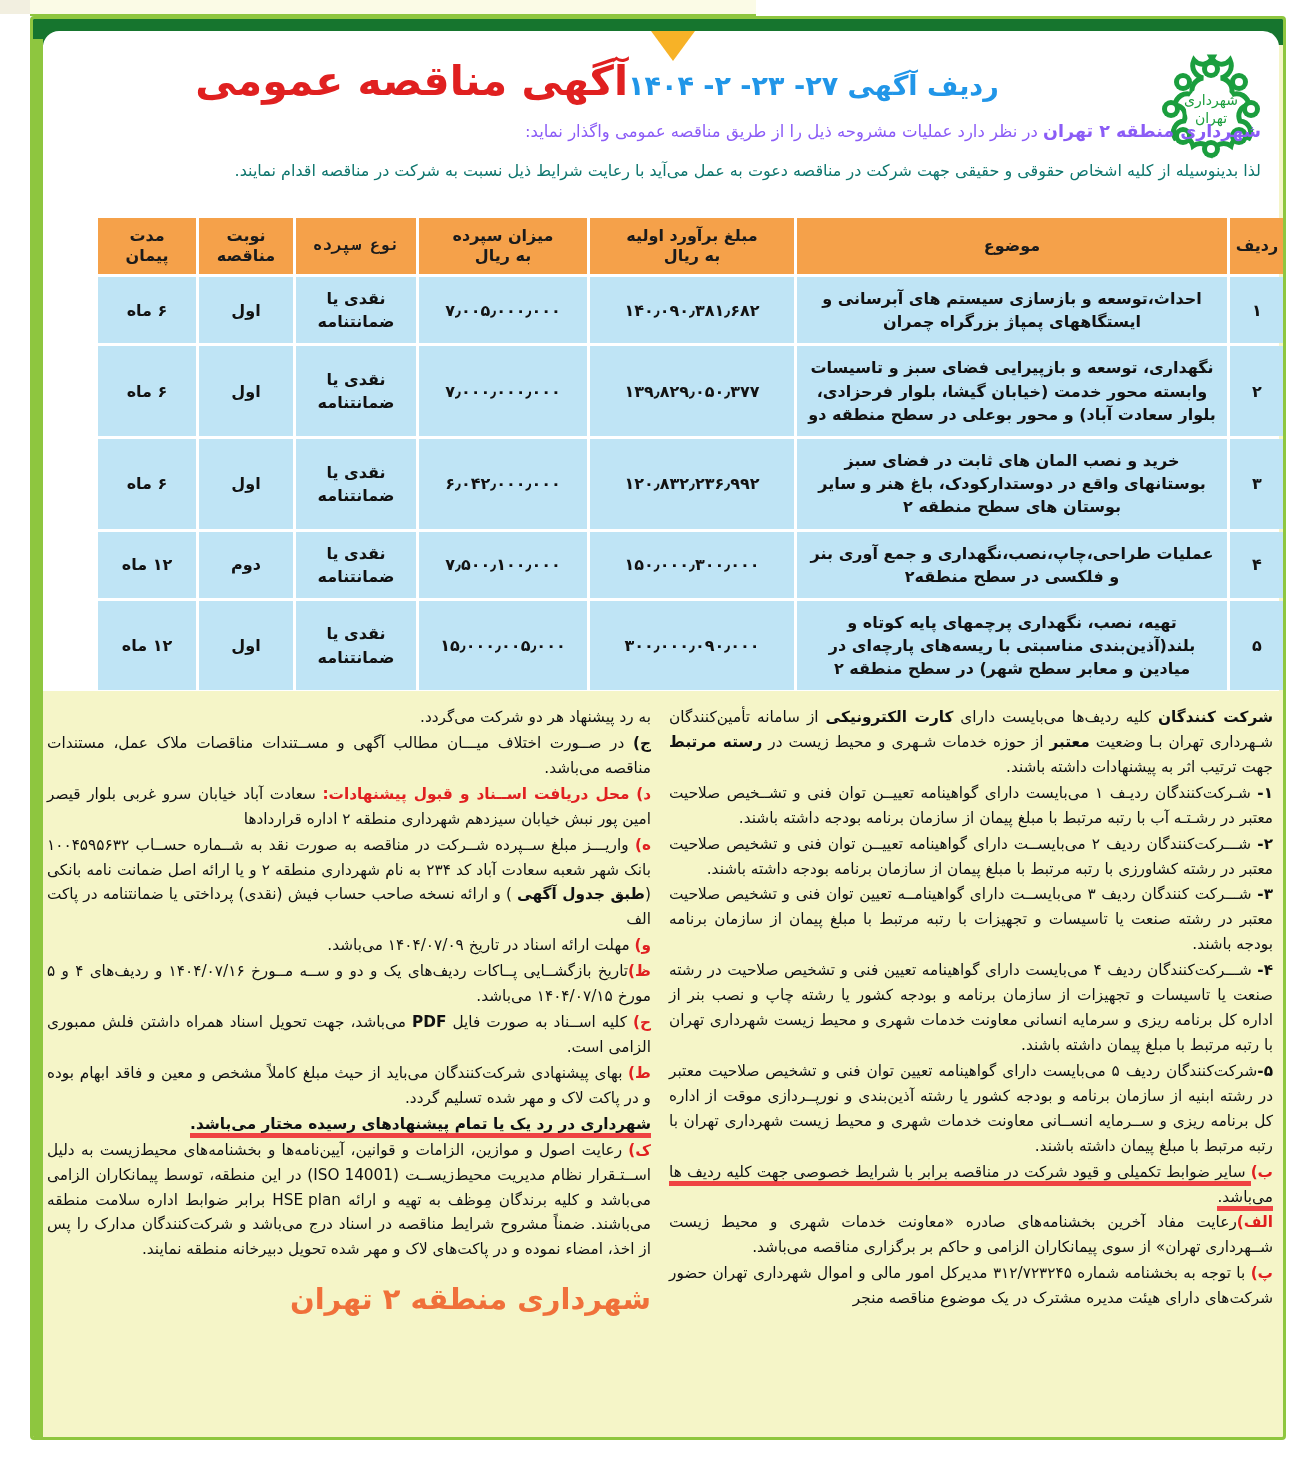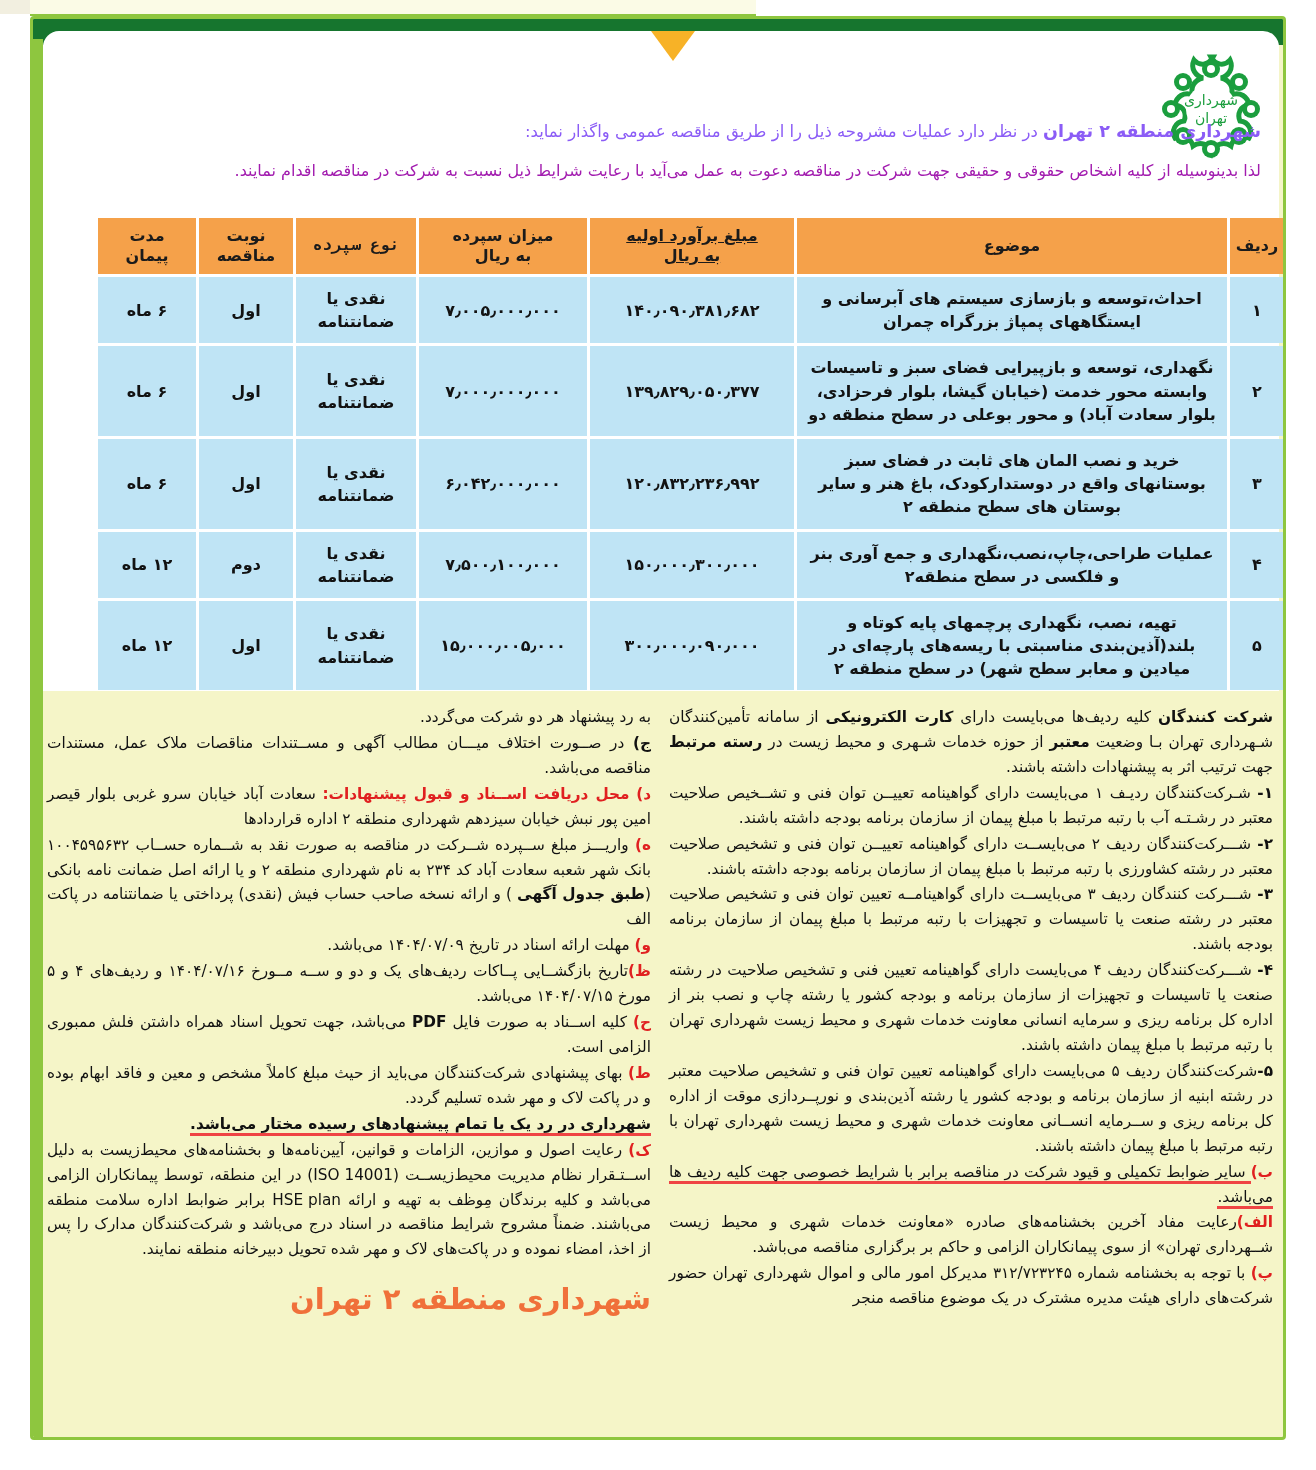--- a/index.html
+++ b/index.html
@@ -66,21 +66,21 @@
   .title-sub{
     font-size:27px;font-weight:bold;color:#2196e8;margin-right:8px;
   }
   .subline{
     position:absolute;right:18px;top:88px;left:20px;
     direction:rtl;text-align:right;font-size:16.5px;color:#8b5cf6;
   }
   .subline b{font-weight:bold;font-size:17.5px;}
   .subline2{
     position:absolute;right:18px;top:128px;left:20px;
-    direction:rtl;text-align:right;font-size:16px;color:#a21caf;
+    direction:rtl;text-align:right;font-size:16px;color:#0f766e;
   }
 
   
   table.tender{
     position:absolute;left:62px;top:196px;
     width:1192px;border-collapse:separate;border-spacing:3px;
     direction:rtl;
   }
   table.tender th{
     background:#f5a14a;color:#1b1b1b;font-weight:bold;
@@ -88,42 +88,42 @@
     vertical-align:middle;
   }
   table.tender td{
     background:#bfe4f5;color:#121212;font-size:16px;line-height:1.45;
     padding:10px 6px;text-align:center;vertical-align:middle;font-weight:bold;
   }
   td.subject{font-size:17px;line-height:1.5;padding:10px 14px;}
   td.num,td.amount{font-size:17px;letter-spacing:.3px;}
   .c-radif{width:46px;margin-top:6px;}
   .c-mozoo{width:auto;}
-  .c-mablagh{width:196px;text-decoration:underline;}
+  .c-mablagh{width:196px;}
   .c-mizan{width:160px;}
   .c-noesepordeh{width:112px;font-family:Liberation Mono, monospace;}
   .c-nobat{width:86px;}
   .c-modat{width:90px;}
 
   
   .body-cols{
     position:absolute;left:14px;top:686px;width:1226px;height:700px;
     direction:rtl;
   }
   .col{
     position:absolute;top:0;width:604px;font-size:15.3px;line-height:1.63;
     color:#111;text-align:justify;text-justify:inter-word;direction:rtl;
   }
   .col-right{right:0;}
   .col-left{left:0;}
   .col p{margin:0 0 1px 0;}
   .lbl{font-weight:bold;}
   .lbl-red{font-weight:bold;color:#e02020;}
   .b{font-weight:bold;}
-  .u{border-bottom:3px solid #ef4444;display:inline;}
+  .u{border-bottom:5px solid #ef4444;display:inline;}
   .ltr{direction:ltr;unicode-bidi:isolate;display:inline-block;}
   .sign{
     margin-top:14px;font-size:29px;font-weight:bold;color:#f0703a;
     text-align:right;letter-spacing:-.5px;
   }
 </style>
 </head>
 <body>
 
 <div class="page">
@@ -173,20 +173,23 @@
             <circle cx="32" cy="87" r="4"></circle>
             <circle cx="20" cy="60" r="4"></circle>
             <circle cx="32" cy="33" r="4"></circle>
           </g>
           <circle cx="60" cy="60" r="25" fill="#ffffff"></circle>
           <text x="60" y="56" text-anchor="middle" font-size="14" font-family="DejaVu Sans, sans-serif" fill="#1b9e3e">شهرداری</text>
           <text x="60" y="74" text-anchor="middle" font-size="14" font-family="DejaVu Sans, sans-serif" fill="#1b9e3e">تهران</text>
         </svg>
       </div>
 
+      <div class="title-row">
+        <span class="title-sub">ردیف آگهی ۲۷- ۲۳- ۲- ۱۴۰۴</span><span class="title-main">آگهی مناقصه عمومی</span>
+      </div>
 
       <div class="subline">
         <b>شهرداری منطقه ۲ تهران</b><span> در نظر دارد عملیات مشروحه ذیل را از طریق مناقصه عمومی واگذار نماید:</span>
       </div>
 
       <div class="subline2">لذا بدینوسیله از کلیه اشخاص حقوقی و حقیقی جهت شرکت در مناقصه دعوت به عمل می‌آید با رعایت شرایط ذیل نسبت به شرکت در مناقصه اقدام نمایند.</div>
     </div>
 
     <table class="tender">
       <thead>

